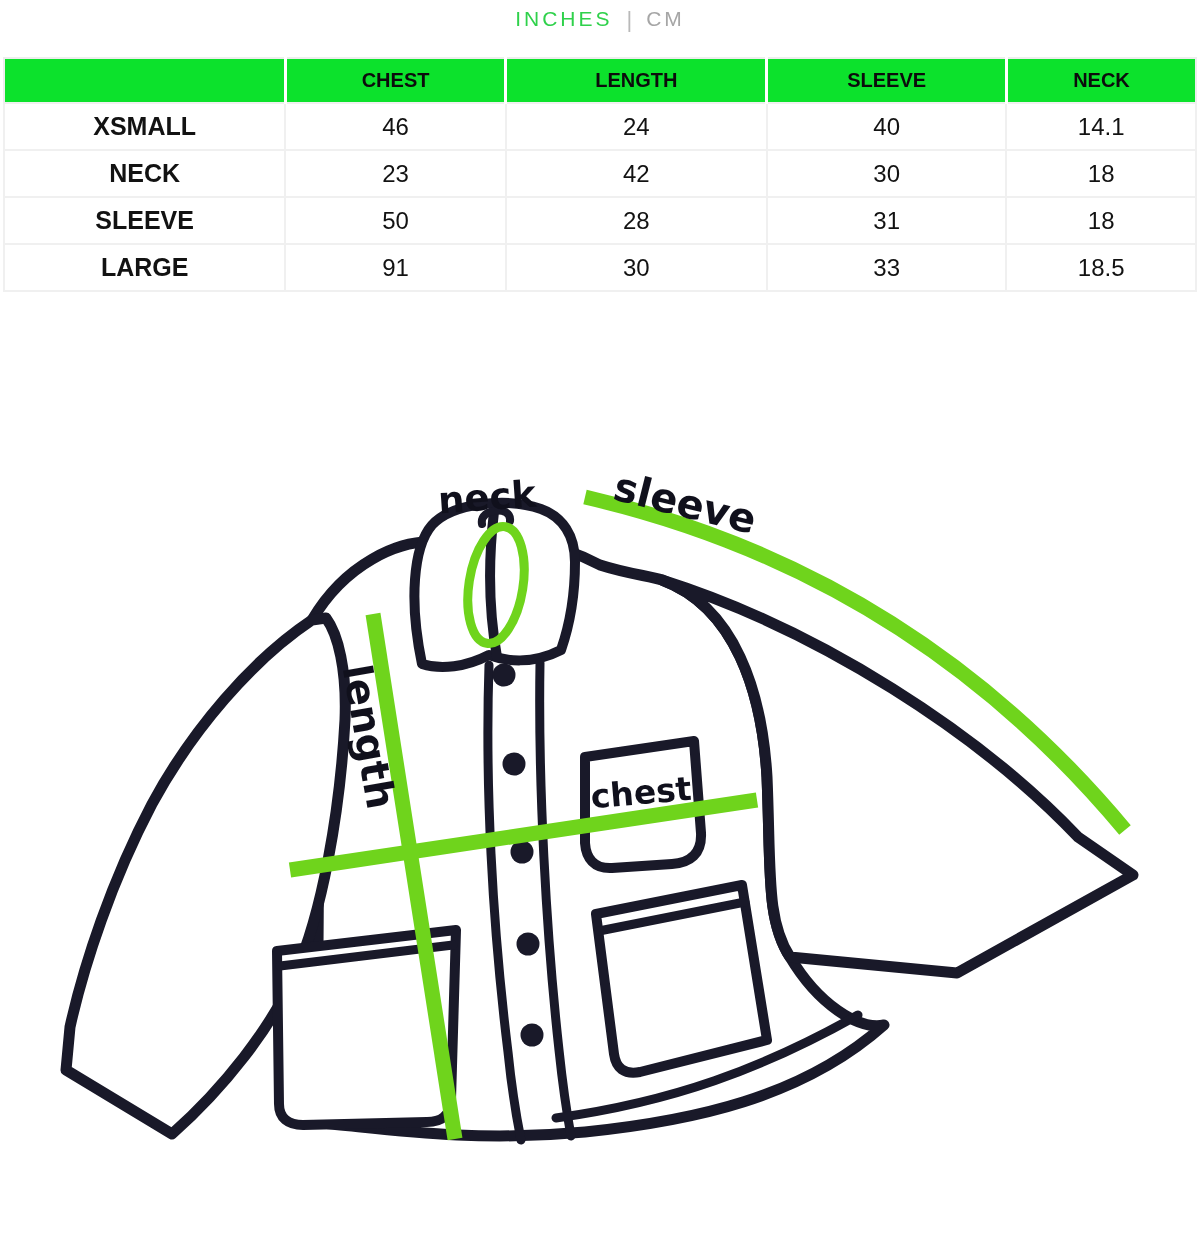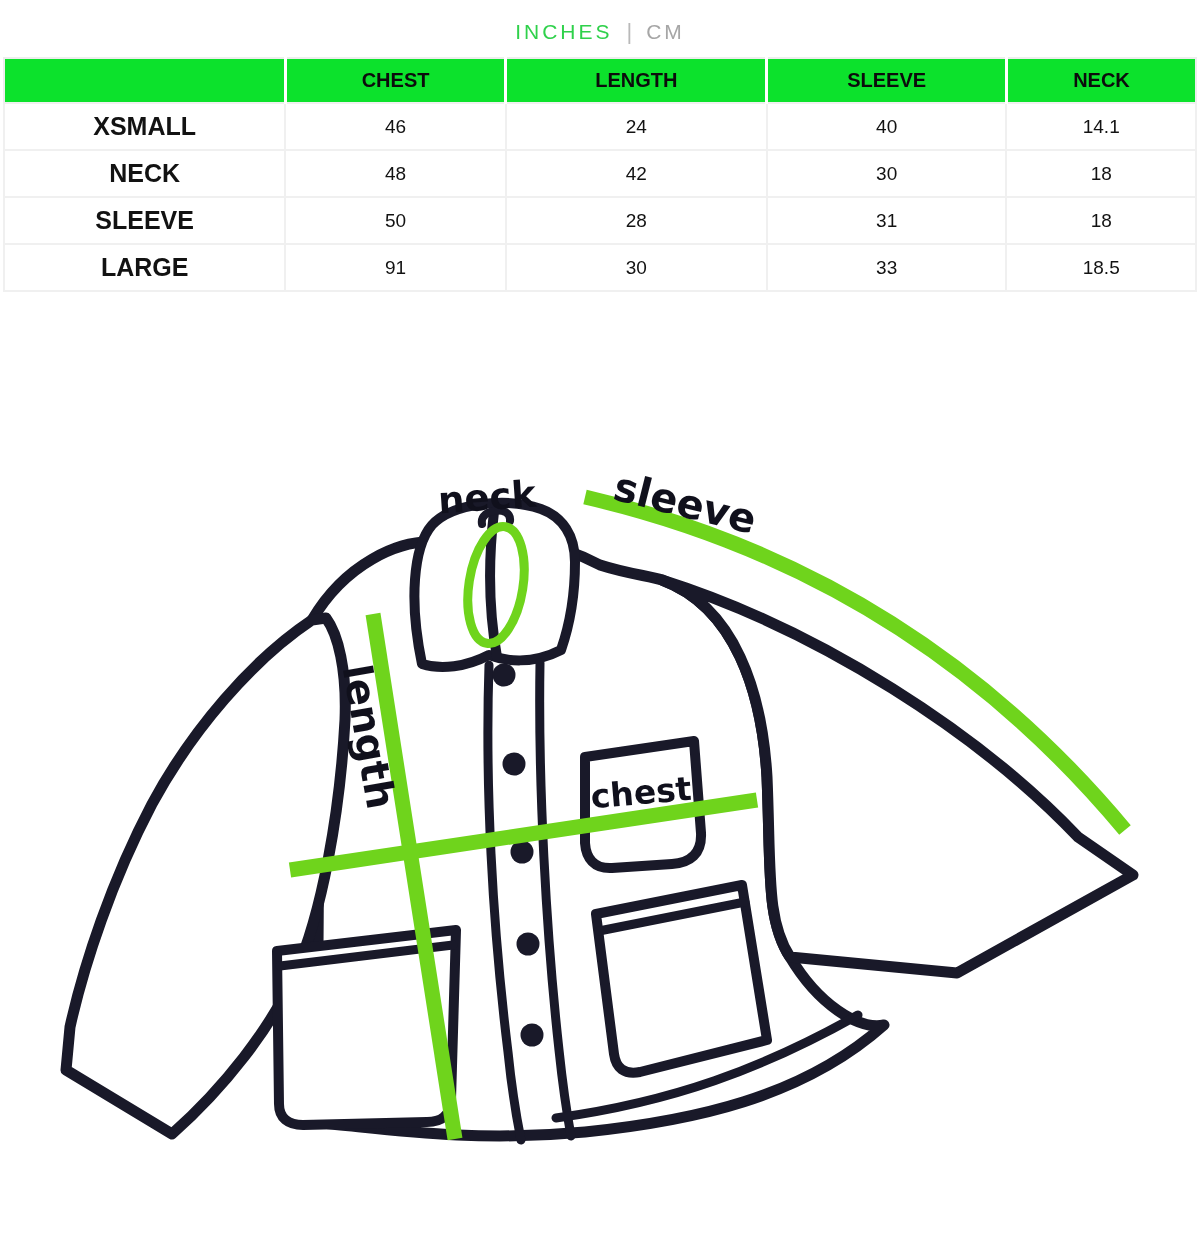--- a/index.html
+++ b/index.html
@@ -10,41 +10,41 @@
     --ink:#191929;
     --grid:#ededed;
   }
   *{margin:0;padding:0;box-sizing:border-box;}
   html,body{background:#fff;}
   body{
     width:1200px;height:1250px;overflow:hidden;
     font-family:"Liberation Sans", sans-serif;color:#121212;
   }
   .unit-toggle{
-    padding-top:15px;height:48px;
-    display:flex;justify-content:center;align-items:center;gap:14px;
+    padding-top:7px;height:48px;
+    display:flex;justify-content:center;gap:14px;
     font-size:21px;letter-spacing:3px;
   }
   .unit-toggle .inches{color:var(--inches-green);cursor:pointer;}
   .unit-toggle .sep{color:#b9b9b9;font-weight:300;font-size:22px;letter-spacing:0;}
   .unit-toggle .cm{color:var(--inactive-gray);cursor:pointer;}
   table.size-table{
     width:1194px;margin:9px 3px 0 3px;
     border-collapse:collapse;border:2px solid var(--grid);
     text-align:center;
   }
   table.size-table thead th{
     background:var(--table-green);
     height:45px;font-size:20px;font-weight:bold;color:#0c0c0c;
     border-left:3px solid #fff;
   }
   table.size-table thead th:first-child{border-left:none;}
   table.size-table tbody th,
   table.size-table tbody td{
-    height:47px;font-size:19px;border:2px solid #f0f0f0;background:#fff;
+    height:47px;font-size:24px;border:2px solid #f0f0f0;background:#fff;
   }
   table.size-table tbody th{font-weight:bold;font-size:25px;}
   .diagram-wrap{margin-top:160px;width:1200px;height:790px;}
   svg text{font-family:"DejaVu Sans", sans-serif;font-weight:bold;fill:#10101c;}
   .ink{stroke:var(--ink);fill:#fff;stroke-linejoin:round;stroke-linecap:round;}
   .ink-line{stroke:var(--ink);fill:none;stroke-linejoin:round;stroke-linecap:round;}
   .btn-dot{fill:var(--ink);stroke:none;}
   .tape{stroke:var(--diagram-green);fill:none;}
 </style>
 </head>
@@ -76,21 +76,21 @@
   <tbody>
     <tr>
       <th>XSMALL</th>
       <td>46</td>
       <td>24</td>
       <td>40</td>
       <td>14.1</td>
     </tr>
     <tr>
       <th>NECK</th>
-      <td>48</td>
+      <td>23</td>
       <td>42</td>
       <td>30</td>
       <td>18</td>
     </tr>
     <tr>
       <th>SLEEVE</th>
       <td>50</td>
       <td>28</td>
       <td>31</td>
       <td>18</td>

